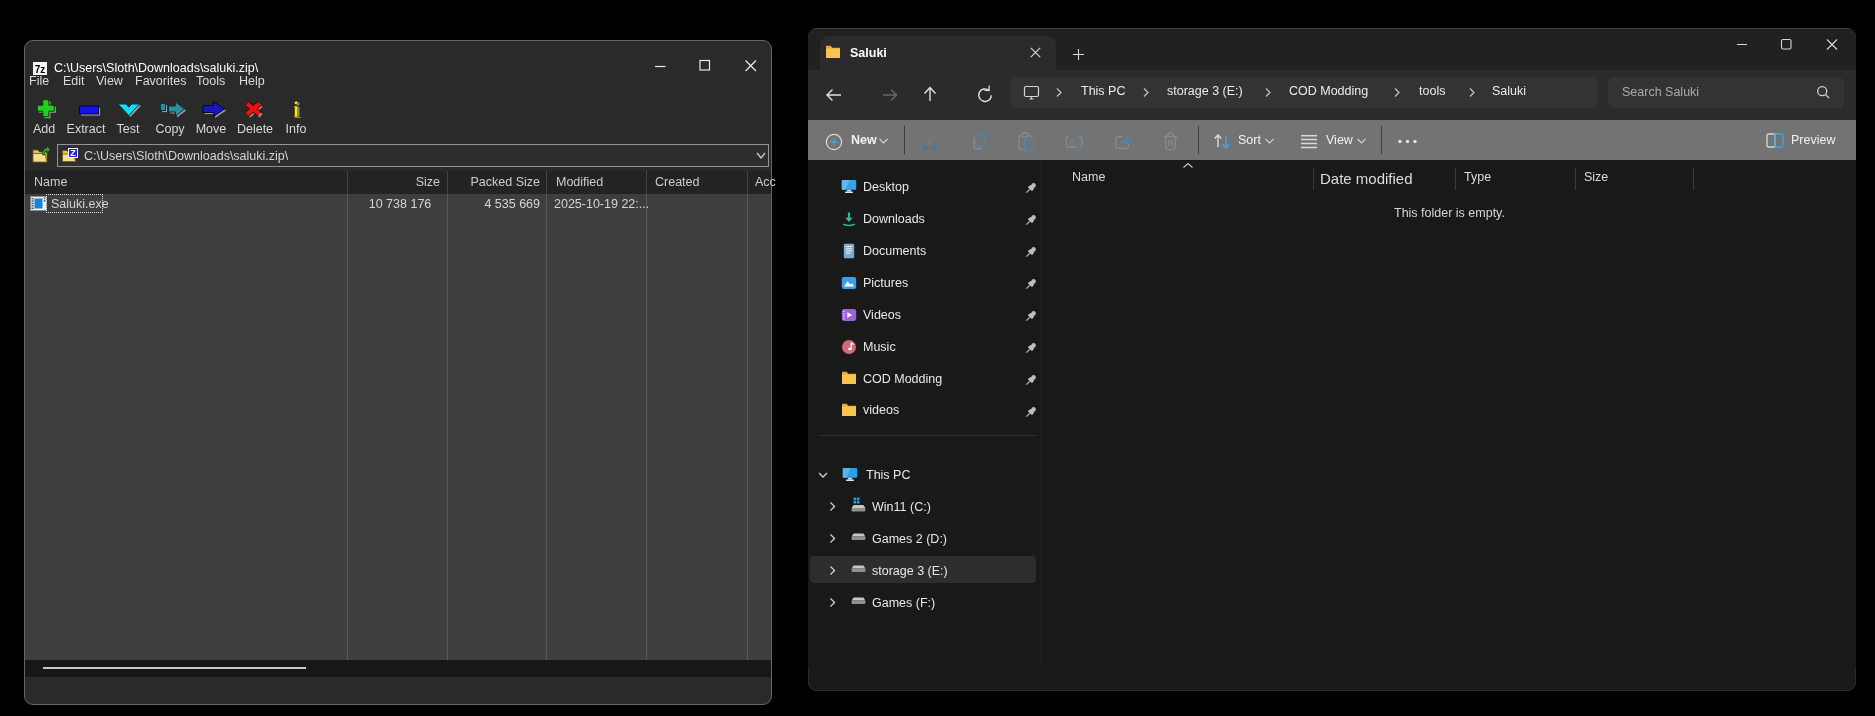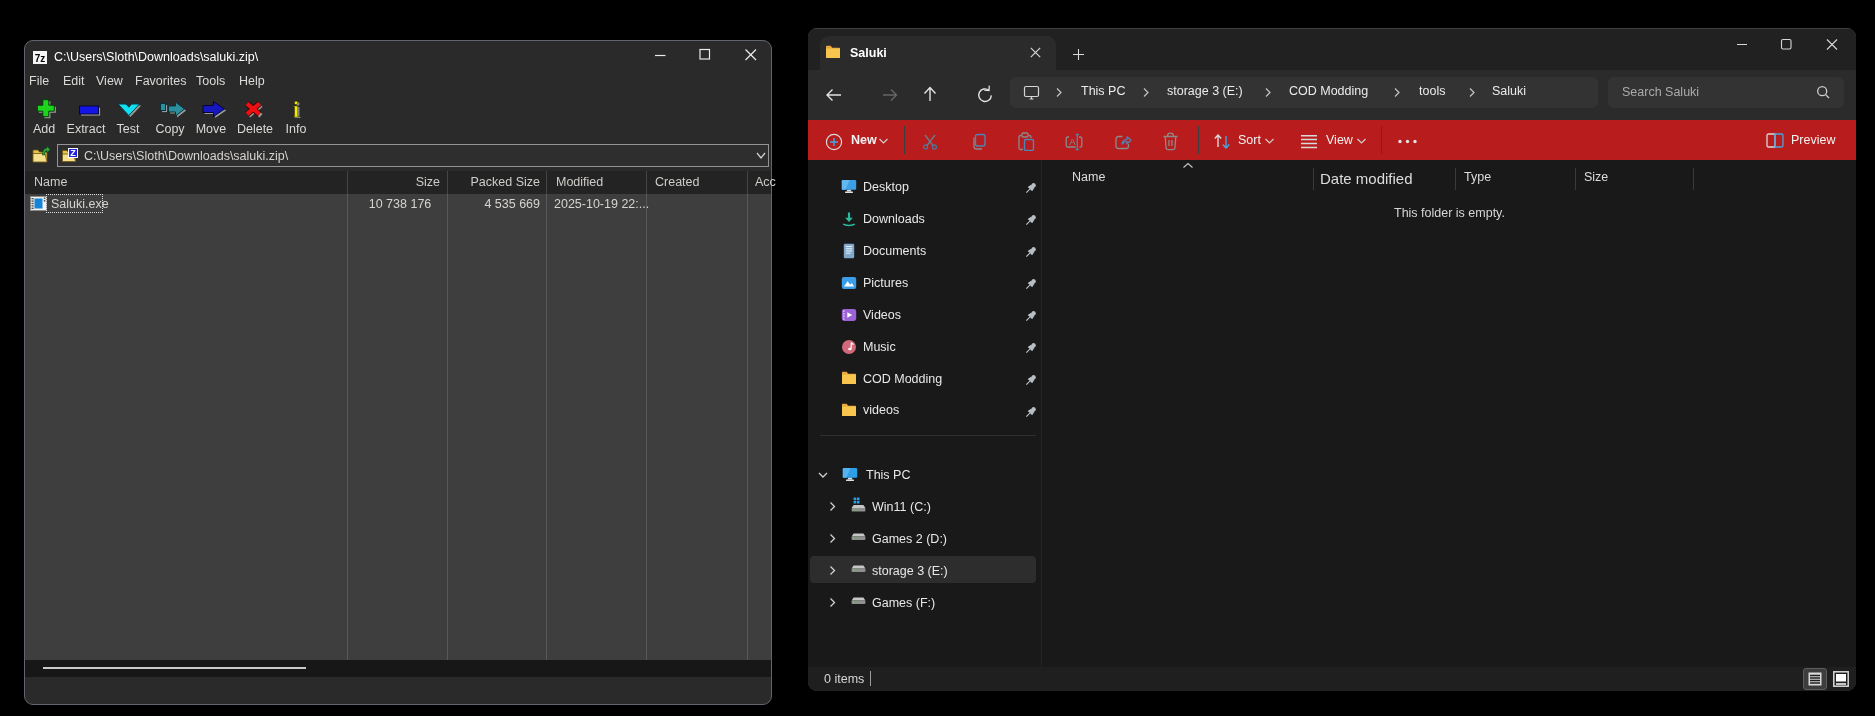--- a/index.html
+++ b/index.html
@@ -2,21 +2,21 @@
 <html><head>
 <meta charset="utf-8">
 <style>
   * { margin:0; padding:0; box-sizing:border-box; }
   html,body { width:1875px; height:716px; background:#000; overflow:hidden;
     font-family:"Liberation Sans", sans-serif; }
   .abs { position:absolute; }
   
   #zip { position:absolute; left:24px; top:40px; width:748px; height:665px;
     background:#2a2a2a; border:1px solid #61666d; border-radius:9px; }
-  #zip .titlebar { position:absolute; left:0; top:0; width:100%; height:28px;padding-left:44px; }
+  #zip .titlebar { position:absolute; left:0; top:11px; width:100%; height:28px;padding-left:44px; }
   #zip .title-txt { position:absolute; left:29px; top:9px; font-size:12.5px; color:#fff; white-space:pre; }
   
   #zip .menu { position:absolute; top:28px; left:0; height:24px; font-size:12.5px; color:#dddbd7; }
   #zip .menu span { position:absolute; top:5px; }
   
   #zip .tlabel { position:absolute; top:81px; font-size:12.5px; color:#dbd9d5; text-align:center; width:60px; }
   
   #zip .addr { position:absolute; top:103px; left:32px; width:712px; height:23px;
     background:#2e2e2e; border:1px solid #949494; }
   #zip .addr-txt { position:absolute; left:26px; top:4px; font-size:12.5px; color:#d6d4d0; white-space:pre; }
@@ -39,21 +39,21 @@
   
   #exp { position:absolute; left:808px; top:28px; width:1048px; height:663px;
     background:#191919; border-radius:9px; overflow:hidden;
     box-shadow: inset 0 1px 0 #3f3f3f, inset 1px 0 0 #2a2a2a, inset -1px 0 0 #2a2a2a, inset 0 -1px 0 #2a2a2a; }
   #exp .tabstrip { position:absolute; left:0; top:0; width:100%; height:42px; background:#212121; box-shadow: inset 0 1px 0 #3f3f3f; }
   #exp .tab { position:absolute; left:12px; top:8px; width:236px; height:34px; background:#2b2b2b;
     border-radius:9px 9px 0 0; }
   #exp .navbar { position:absolute; left:0; top:42px; width:100%; height:50px; background:#2b2b2b; }
   #exp .crumb { position:absolute; left:202px; top:7px; width:588px; height:31px; background:#333333; border-radius:6px; }
   #exp .search { position:absolute; left:800px; top:7px; width:236px; height:31px; background:#333333; border-radius:6px; }
-  #exp .cmdbar { position:absolute; left:0; top:92px; width:100%; height:40px; background:#b91c1c; }
+  #exp .cmdbar { position:absolute; left:0; top:92px; width:100%; height:40px; background:#737373; }
   #exp .csep { position:absolute; top:6px; width:1px; height:28px; background:#3d3d3d; }
   #exp .content { position:absolute; left:0; top:132px; width:100%; height:507px; background:#191919; }
   #exp .statusbar { position:absolute; left:0; top:639px; width:100%; height:24px; background:#1f1f1f; }
   .ctxt { color:#f2f2f2; font-size:12.5px; position:absolute; }
   .crumbtxt { color:#ebebeb; font-size:12.5px; position:absolute; top:7px; }
   .sbtxt { color:#e8e8e8; font-size:12.5px; position:absolute; white-space:nowrap; }
   .pin { left:215px; }
 </style>
 </head>
 <body>
@@ -524,30 +524,13 @@
       </svg>
     <div class="abs" style="left:505px;top:8px;width:1px;height:22px;background:#3a3a3a"></div>
     <div class="abs" style="left:512px;top:10px;font-size:15px;color:#dcdcdc">Date modified</div>
     <div class="abs" style="left:647px;top:8px;width:1px;height:22px;background:#3a3a3a"></div>
     <div class="abs" style="left:656px;top:10px;font-size:12.5px;color:#dcdcdc">Type</div>
     <div class="abs" style="left:767px;top:8px;width:1px;height:22px;background:#3a3a3a"></div>
     <div class="abs" style="left:776px;top:10px;font-size:12.5px;color:#dcdcdc">Size</div>
     <div class="abs" style="left:885px;top:8px;width:1px;height:22px;background:#3a3a3a"></div>
     <div class="abs" style="left:586px;top:46px;font-size:12.5px;color:#d6d6d6">This folder is empty.</div>
   </div>
-  <div class="statusbar">
-    <div class="abs" style="left:16px;top:5px;font-size:12.5px;color:#d6d6d6">0 items</div>
-    <div class="abs" style="left:62px;top:4px;width:1px;height:15px;background:#9a9a9a"></div>
-    <div class="abs" style="left:995px;top:1px;width:24px;height:22px;background:#3d3d3d;border:1px solid #5c5c5c;border-radius:3px">
-      <svg class="abs" style="left:4px;top:3px" width="14" height="14" viewBox="0 0 14 14">
-        <rect x="0.5" y="0.5" width="13" height="13" fill="#d9d9d9"></rect>
-        <path d="M2 3.5 H12 M2 6 H12 M2 8.5 H12 M2 11 H12" stroke="#1f1f1f" stroke-width="1.4"></path>
-      </svg>
-    </div>
-    <div class="abs" style="left:1023px;top:1px;width:22px;height:22px">
-      <svg class="abs" style="left:2px;top:3px" width="16" height="16" viewBox="0 0 16 16">
-        <rect x="0.8" y="0.8" width="14.4" height="14.4" fill="none" stroke="#d9d9d9" stroke-width="1.5"></rect>
-        <rect x="3" y="3" width="10" height="7.5" fill="#fff"></rect>
-        <path d="M3 13 H13" stroke="#fff" stroke-width="1.3"></path>
-      </svg>
-    </div>
-  </div>
 </div>
 
 </body></html>

